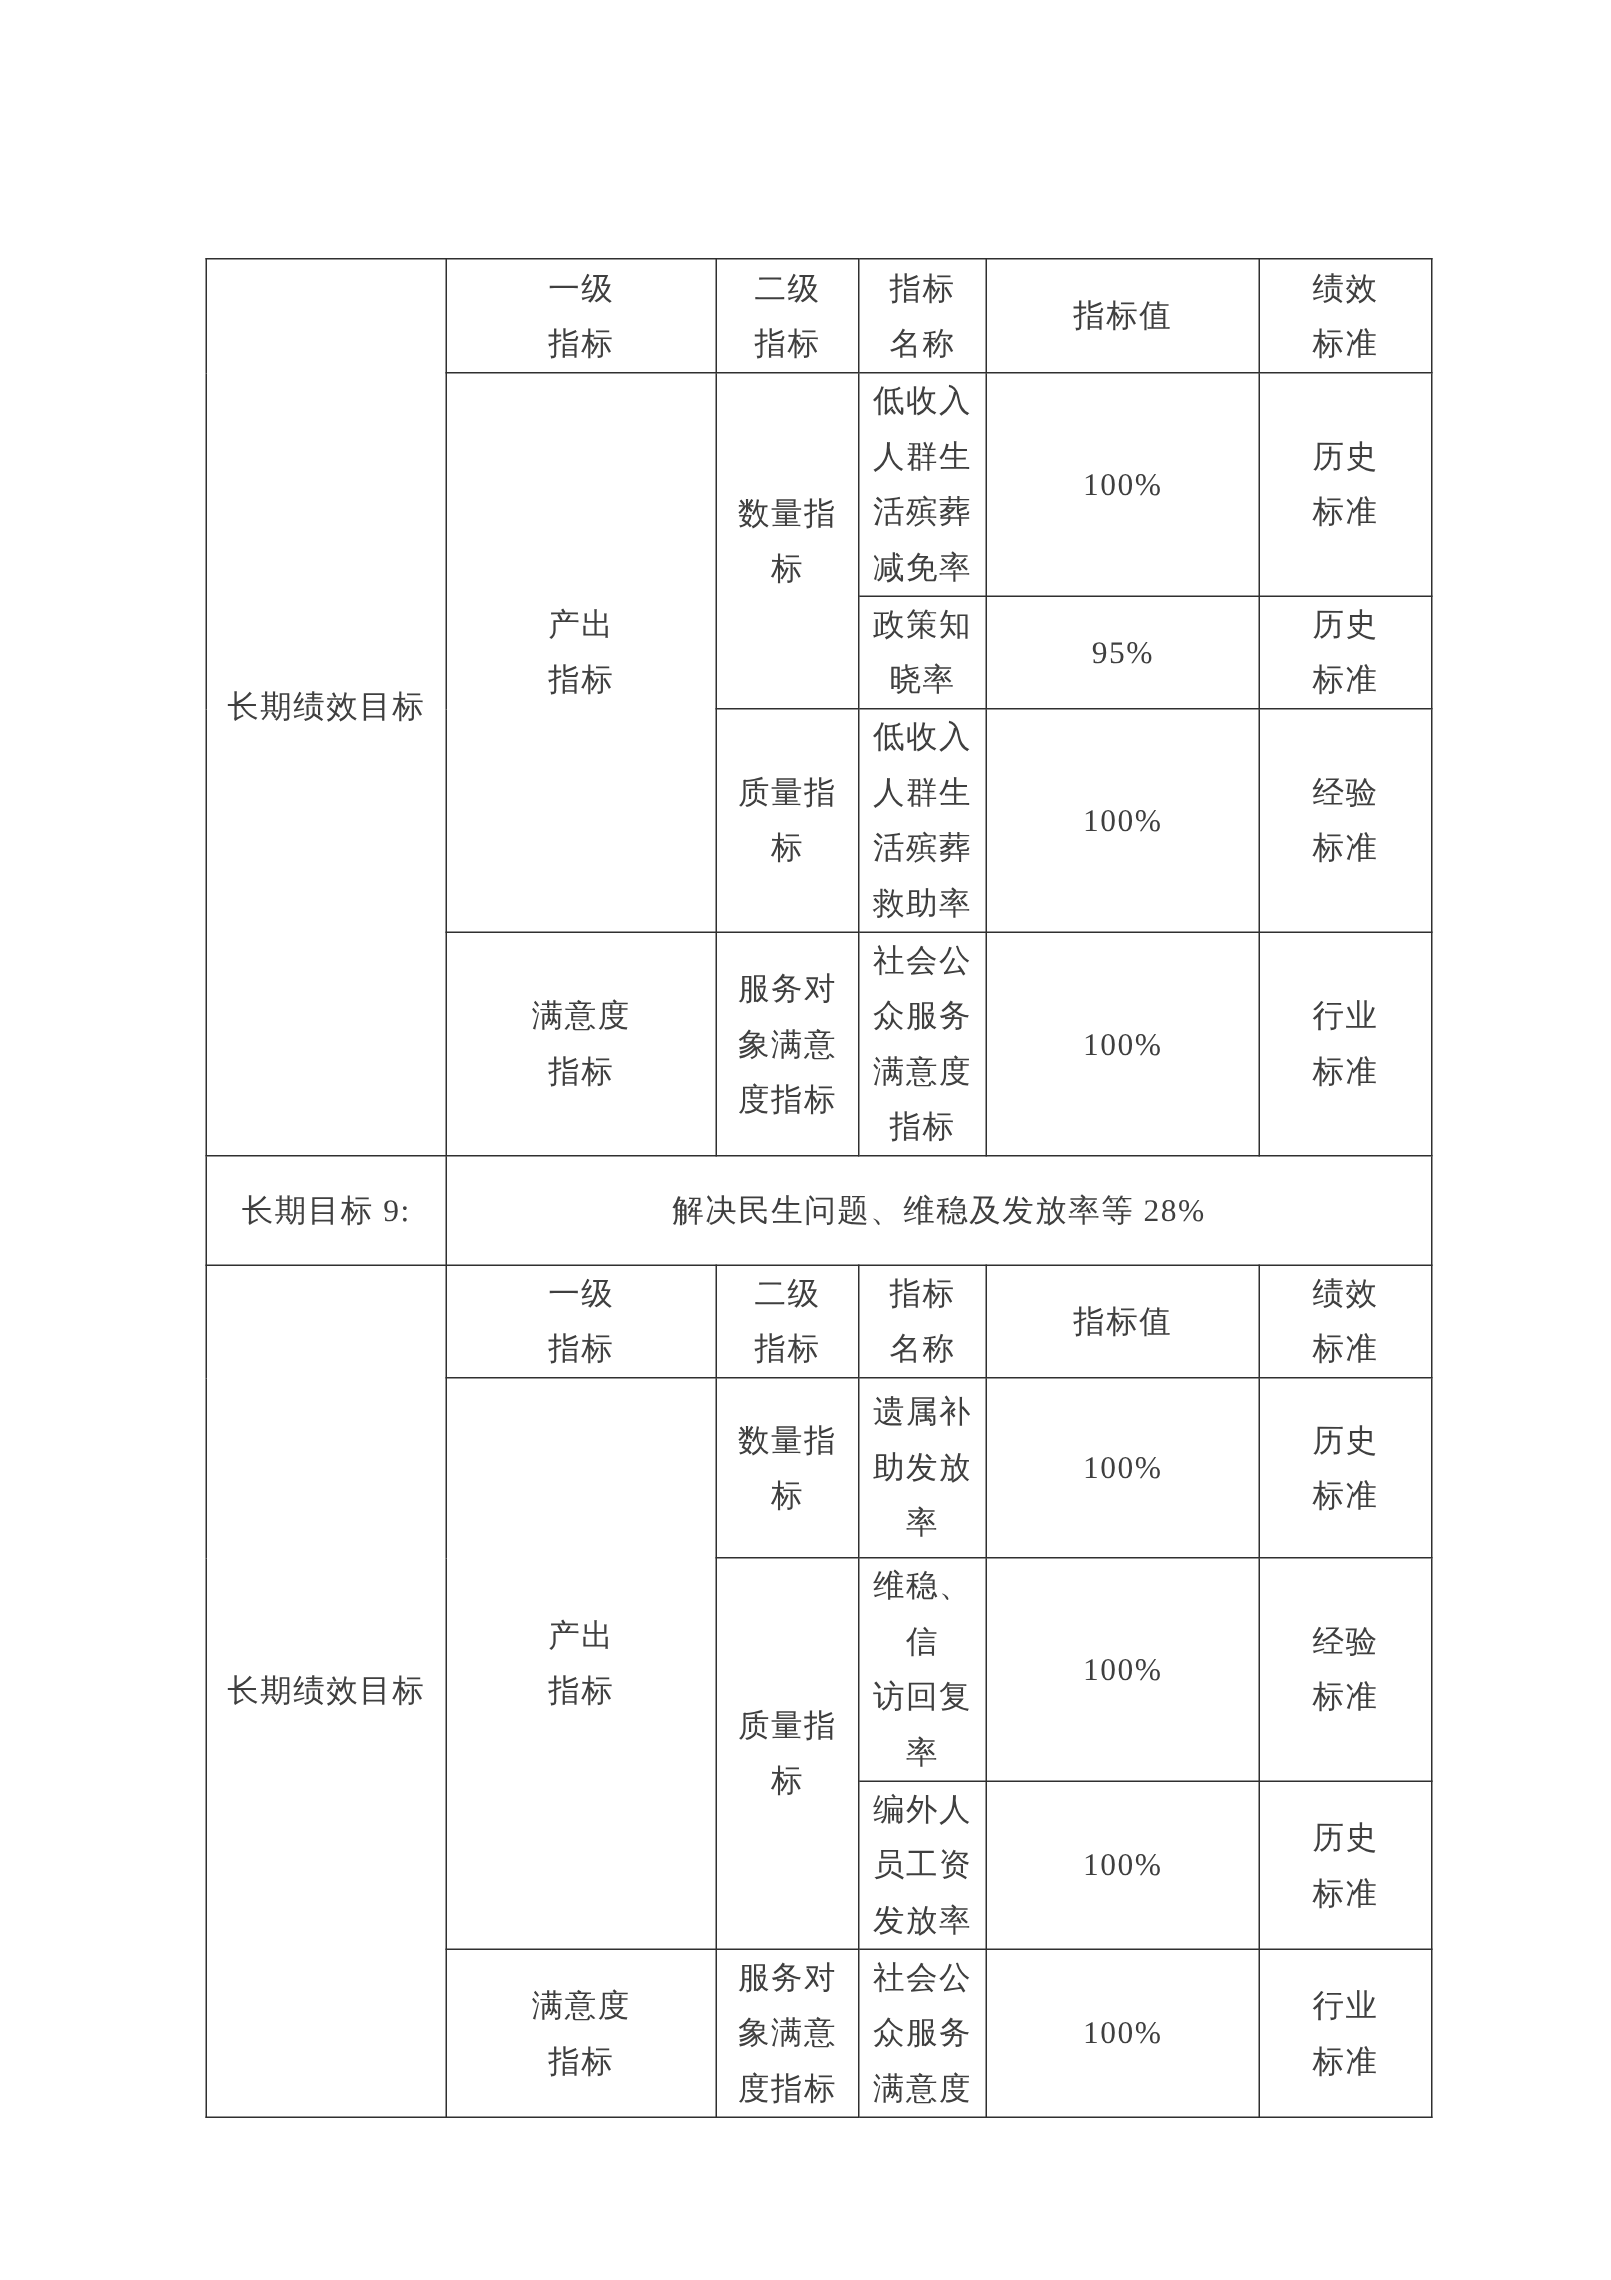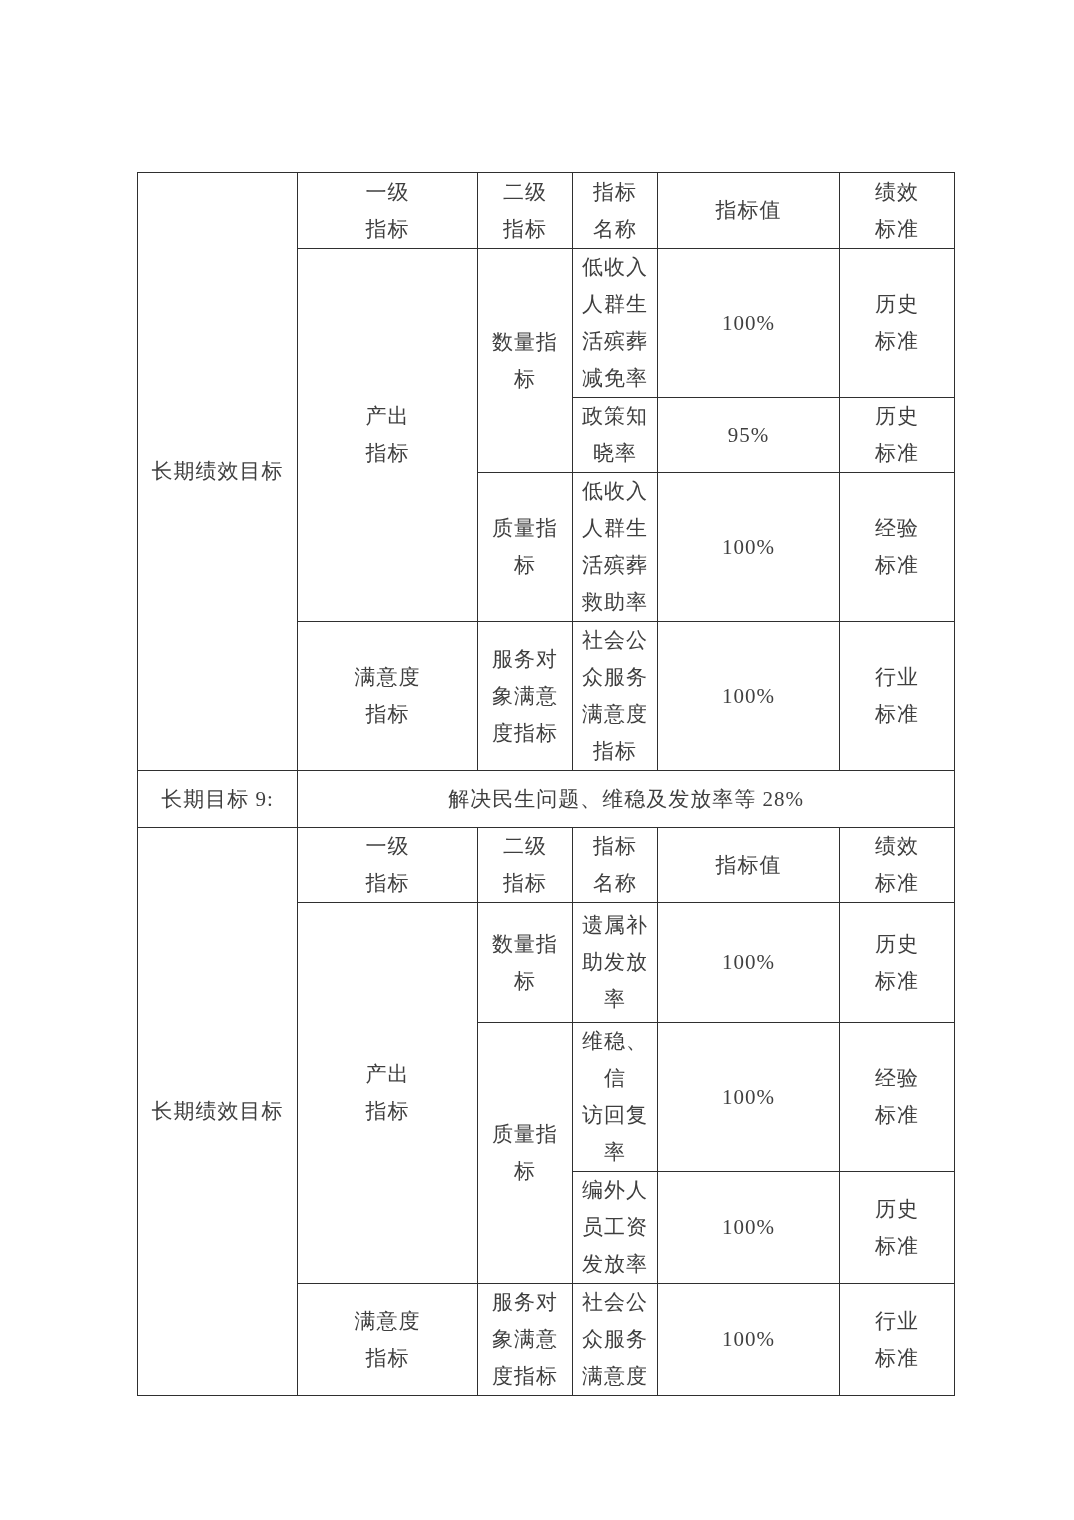--- a/index.html
+++ b/index.html
@@ -36,21 +36,21 @@
   col.c2 { width: 95px; }
   col.c3 { width: 85px; }
   col.c4 { width: 182px; }
   col.c5 { width: 115px; }
   
   tr.r1  { height: 76px; }
   tr.r2  { height: 148px; }
   tr.r3  { height: 69px; }
   tr.r4  { height: 147px; }
   tr.r5  { height: 146px; }
-  tr.r6  { height: 57px; }
+  tr.r6  { height: 73px; }
   tr.r7  { height: 68px; }
   tr.r8  { height: 120px; }
   tr.r9  { height: 102px; }
   tr.r10 { height: 108px; }
   tr.r11 { height: 106px; }
 </style>
 </head>
 <body>
 
 <div class="page">

